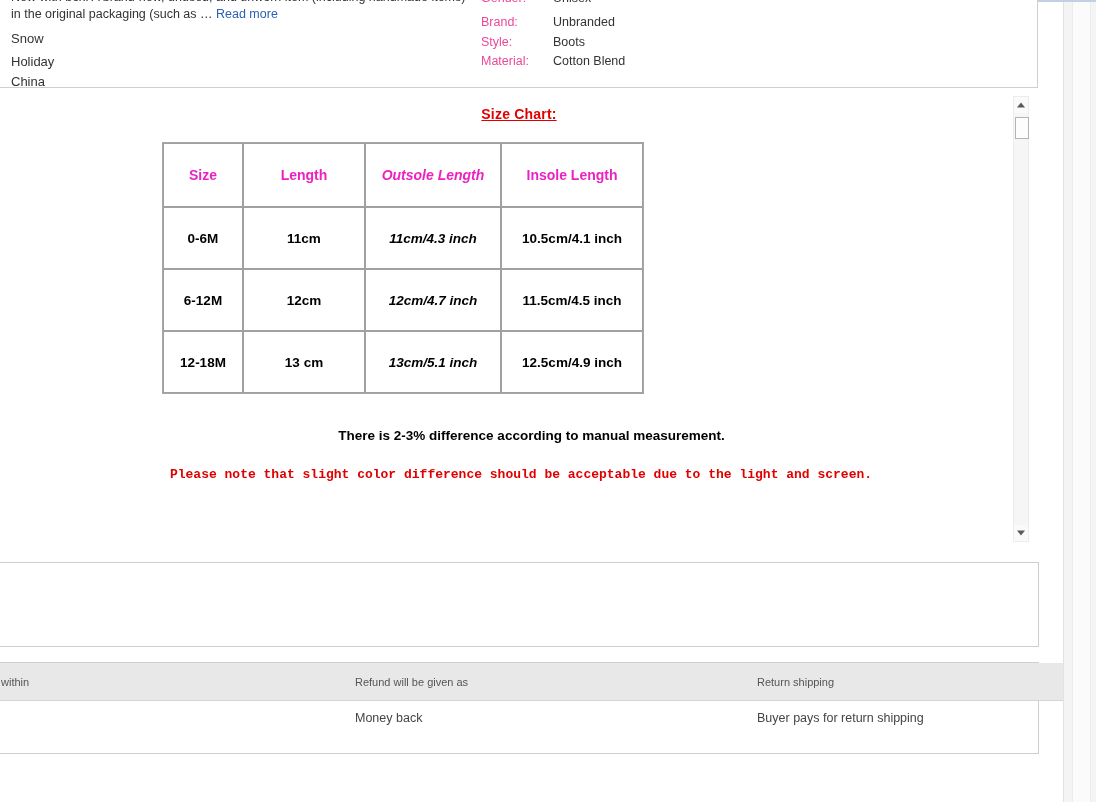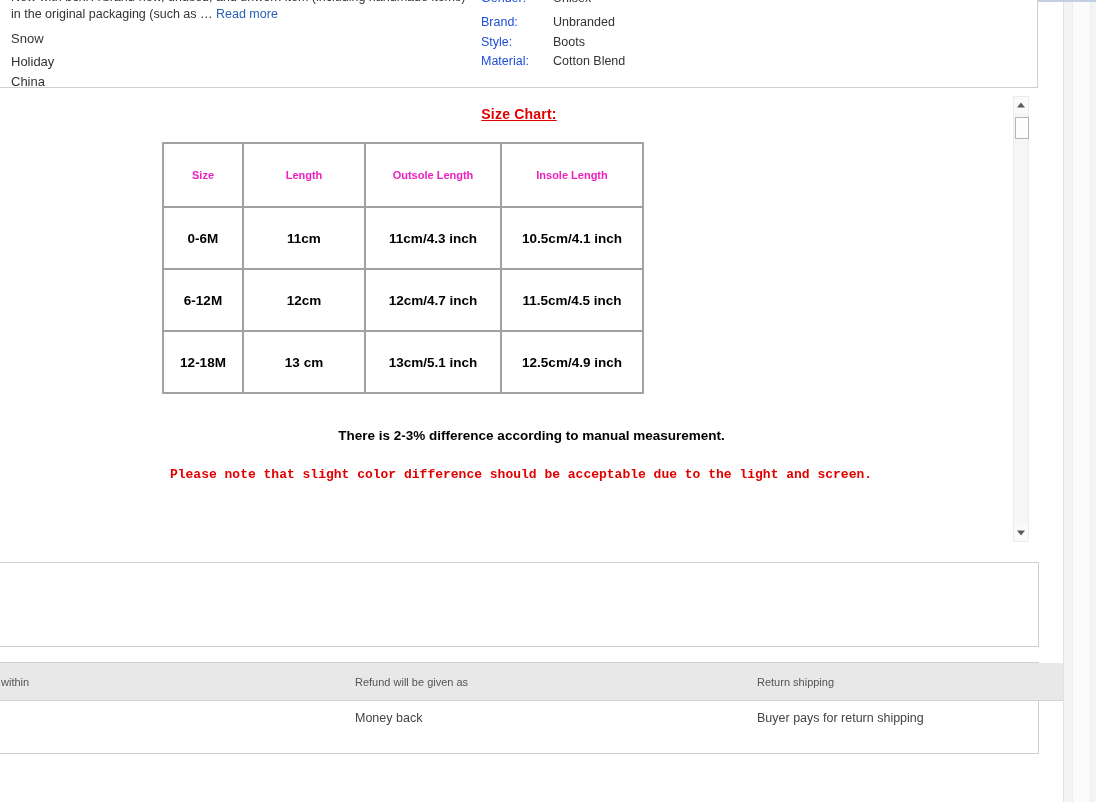--- a/index.html
+++ b/index.html
@@ -77,21 +77,21 @@
     line-height: 20.5px;
     margin: 0;
   }
   .spec-plain.gap { margin-top: 2px; }
   .spec-row {
     display: flex;
     font-size: 12.5px;
     color: #555555;
     line-height: 18.5px;
   }
-  .spec-row .k { width: 72px; flex: 0 0 72px; color: #1d4ed8; }
+  .spec-row .k { width: 72px; flex: 0 0 72px; color: #ec4899; }
   .spec-row .v { color: #333333; }
   .spec-row.first { margin-bottom: 5px; }
   .spec-row.pad { margin-bottom: 2px; }
 
   
   .desc-area {
     position: absolute;
     left: 0; top: 98px;
     width: 1038px;
     height: 456px;
@@ -126,26 +126,26 @@
     text-align: center;
     vertical-align: middle;
     font-size: 13.5px;
     font-weight: bold;
     color: #000000;
     height: 60px;
     padding: 0 6px;
   }
   table.size-chart tr.head td {
     color: #ee20c0;
-    font-size: 11px;
+    font-size: 14px;
     height: 62px;
   }
   table.size-chart td.c-size    { width: 66px; }
   table.size-chart td.c-length  { width: 108px; }
-  table.size-chart td.c-outsole { width: 122px; }
+  table.size-chart td.c-outsole { width: 122px; font-style: italic; }
   table.size-chart td.c-insole  { width: 128px; }
 
   .notes {
     margin-top: 33px;
     text-align: center;
   }
   .note-black {
     font-size: 13.5px;
     font-weight: bold;
     color: #000000;

